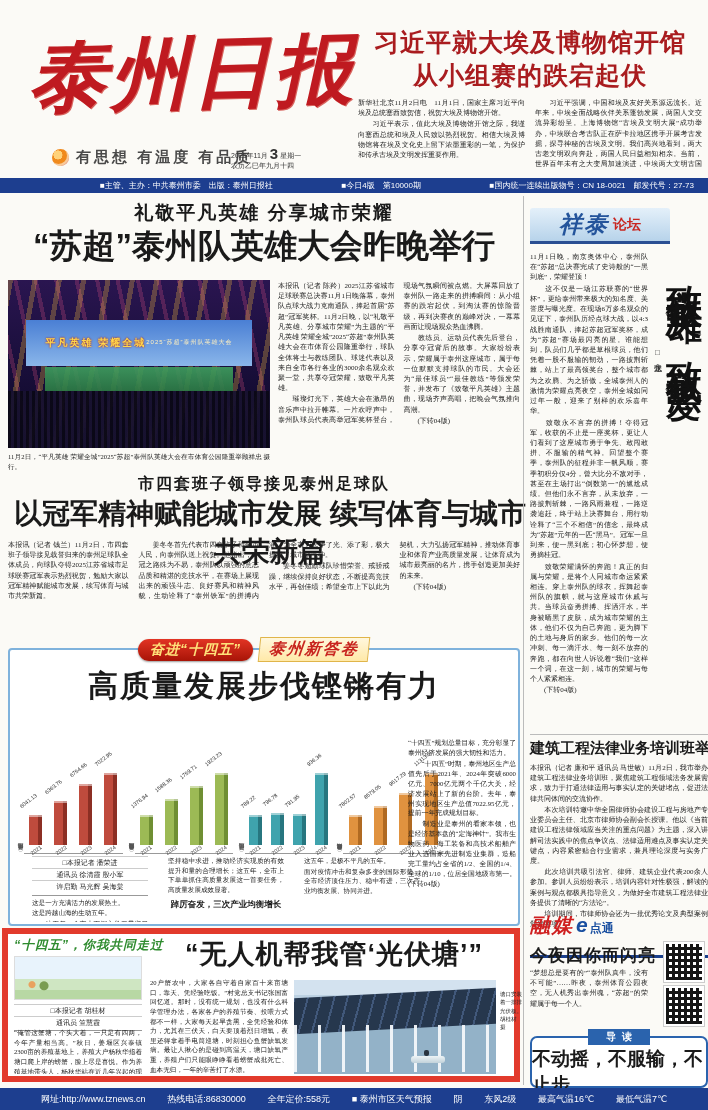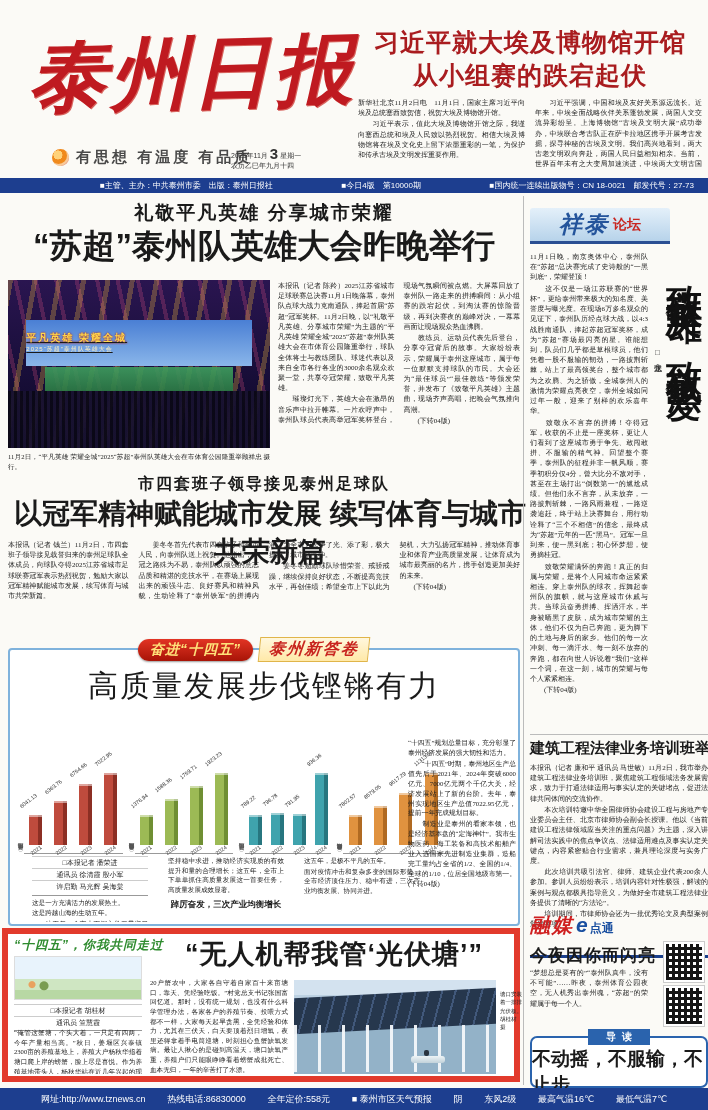--- a/index.html
+++ b/index.html
@@ -37,22 +37,22 @@
   .hero-kicker { position:absolute; left:8px; top:200px; width:512px; text-align:center;
     font-size:19px; font-weight:bold; letter-spacing:2px; }
   .hero-headline { position:absolute; left:8px; top:224px; width:512px; text-align:center;
     font-size:33px; font-weight:900; letter-spacing:0px; }
   .stage-photo { position:absolute; left:8px; top:280px; width:262px; height:168px; overflow:hidden;
     background:
       repeating-linear-gradient(100deg, rgba(255,196,60,.28) 0 5px, transparent 5px 24px),
       repeating-linear-gradient(78deg, rgba(255,90,140,.22) 0 4px, transparent 4px 20px),
       linear-gradient(#2a1550 0%, #1a0f3c 48%, #0c0726 100%); }
   .stage-screen { position:absolute; left:7%; right:7%; top:24%; height:27%;
-    background:linear-gradient(#4a7fd4,#8ab6ea); display:flex; flex-direction:column;
-    align-items:flex-start; justify-content:center;text-decoration:underline; }
+    background:linear-gradient(#4a7fd4,#8ab6ea); display:flex; flex-direction:row;
+    align-items:center; justify-content:center; }
   .stage-overlay-1 { color:#ffd84d; font-size:10px; font-weight:900; letter-spacing:2px; text-shadow:0 0 2px #a00; }
   .stage-overlay-2 { color:#fff0c0; font-size:6px; letter-spacing:1px; }
   .stage-pitch { position:absolute; left:14%; right:14%; top:52%; height:14%;
     background:linear-gradient(#3f9f5f,#2c7c45); opacity:.9; }
   .stage-crowd { position:absolute; left:0; right:0; bottom:0; height:34%;
     background:repeating-linear-gradient(90deg, #0a0816 0 3px, #181230 3px 6px); opacity:.95; }
   .photo-caption { position:absolute; left:8px; top:452px; width:262px; font-size:6.6px;
     line-height:1.5; text-align:justify; color:#222; font-family:"Liberation Serif",serif; }
   .caption-credit { float:right; }
   .hero-body { position:absolute; left:278px; top:281px; width:242px; height:190px;
@@ -81,21 +81,21 @@
   .feature-box { position:absolute; left:8px; top:648px; width:512px; height:278px;
     border:2px solid #7fb2dc; border-radius:4px; background:#fff; }
   .ribbon { position:absolute; left:128px; top:-13px; display:flex; align-items:center; gap:6px; }
   .ribbon-left { background:linear-gradient(#e23424,#a81407); color:#ffe27a; font-weight:900;
     font-style:italic; font-size:14px; padding:2px 12px; border-radius:12px; letter-spacing:1px;
     box-shadow:0 1px 2px rgba(0,0,0,.4); }
   .ribbon-right { font-size:16px; font-weight:900; font-style:italic; color:#c8251f;
     background:linear-gradient(#fff7dd,#ffe9a8); border:1px solid #e0b54a; padding:1px 9px;
     transform:skew(-6deg); letter-spacing:2px; }
   .feature-headline { position:absolute; left:0; top:16px; width:100%; text-align:center;
-    font-size:30px; font-weight:400; letter-spacing:2px; }
+    font-size:30px; font-weight:700; letter-spacing:2px; }
   .feature-subtitle { position:absolute; left:0; top:56px; width:100%; text-align:center;
     font-size:15px; font-weight:bold; font-family:"Liberation Serif",serif; }
   .charts-row { position:absolute; left:6px; top:86px; width:390px; height:118px;
     display:flex; gap:4px; }
   .mini-chart { flex:1; display:flex; align-items:flex-end; }
   .chart-ylabel { writing-mode:vertical-rl; transform:rotate(180deg); font-size:5.5px;
     color:#555; height:95px; margin-right:1px; }
   .bars { display:flex; align-items:flex-end; gap:5px; height:106px; border-bottom:1px solid #999;
     padding:0 2px; flex:1; }
   .bar-wrap { display:flex; flex-direction:column; align-items:center; }

